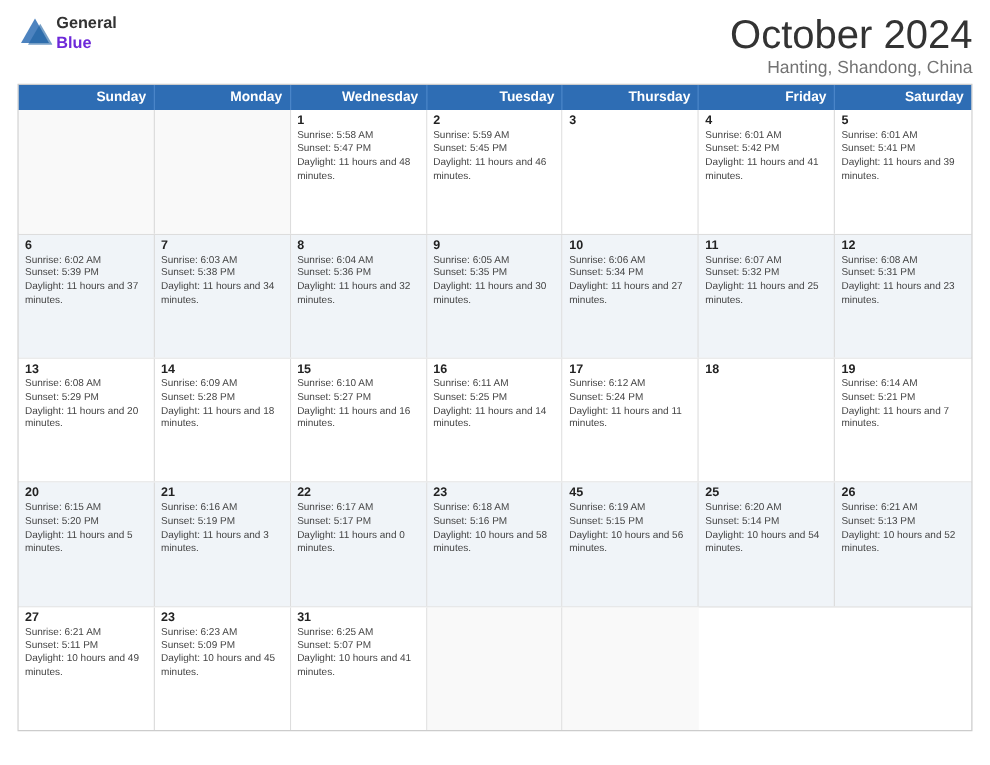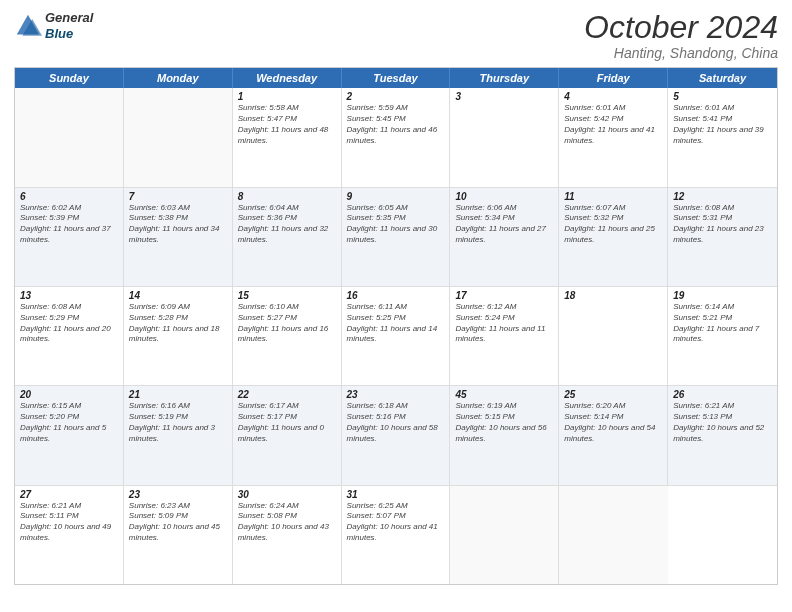--- a/index.html
+++ b/index.html
@@ -9,40 +9,39 @@
       width: 792px;
       height: 612px;
       overflow: hidden;
     }
     .page {
       width: 792px;
       height: 612px;
       padding: 10px 14px 27px 14px;
       display: flex;
       flex-direction: column;
-      font-style: italic;
     }
     .header {
       display: flex;
       justify-content: space-between;
       align-items: flex-start;
       margin-bottom: 6px;
     }
     .logo-area {
       display: flex;
       align-items: center;
     }
     .logo-text {
       font-size: 13px;
       font-weight: bold;
       color: #333;
       line-height: 1.2;
     }
     .logo-text .general { color: #333; }
-    .logo-text .blue { color: #0c4a6e; margin-top: 20px; }
+    .logo-text .blue { color: #6d28d9; margin-top: 20px; }
     .logo-icon {
       width: 28px;
       height: 28px;
       margin-right: 3px;
     }
     .title-area {
       text-align: right;
     }
     .month-title {
       font-size: 32px;
@@ -64,21 +63,21 @@
     .cal-header {
       display: grid;
       grid-template-columns: repeat(7, 1fr);
       background: #2e6db4;
     }
     .cal-header-cell {
       color: #fff;
       font-size: 11px;
       font-weight: bold;
       padding: 4px 6px;
-      text-align: center;
+      text-align: right;
       border-right: 1px solid #4a85c8;
     }
     .cal-header-cell:last-child { border-right: none; }
     .cal-body {
       flex: 1;
       display: flex;
       flex-direction: column;
     }
     .cal-row {
       display: grid;
@@ -258,24 +257,20 @@
         <div class="cal-row">
           <div class="cal-cell">
             <span class="day-num">27</span>
             <div class="cell-text">Sunrise: 6:21 AM<br>Sunset: 5:11 PM<br>Daylight: 10 hours and 49 minutes.</div>
           </div>
           <div class="cal-cell">
             <span class="day-num">23</span>
             <div class="cell-text">Sunrise: 6:23 AM<br>Sunset: 5:09 PM<br>Daylight: 10 hours and 45 minutes.</div>
           </div>
           <div class="cal-cell">
-            <span class="day-num">30</span>
-            <div class="cell-text">Sunrise: 6:24 AM<br>Sunset: 5:08 PM<br>Daylight: 10 hours and 43 minutes.</div>
-          </div>
-          <div class="cal-cell">
             <span class="day-num">31</span>
             <div class="cell-text">Sunrise: 6:25 AM<br>Sunset: 5:07 PM<br>Daylight: 10 hours and 41 minutes.</div>
           </div>
           <div class="cal-cell empty"></div>
           <div class="cal-cell empty"></div>
         </div>
       </div>
   </div>
 </div>
 

